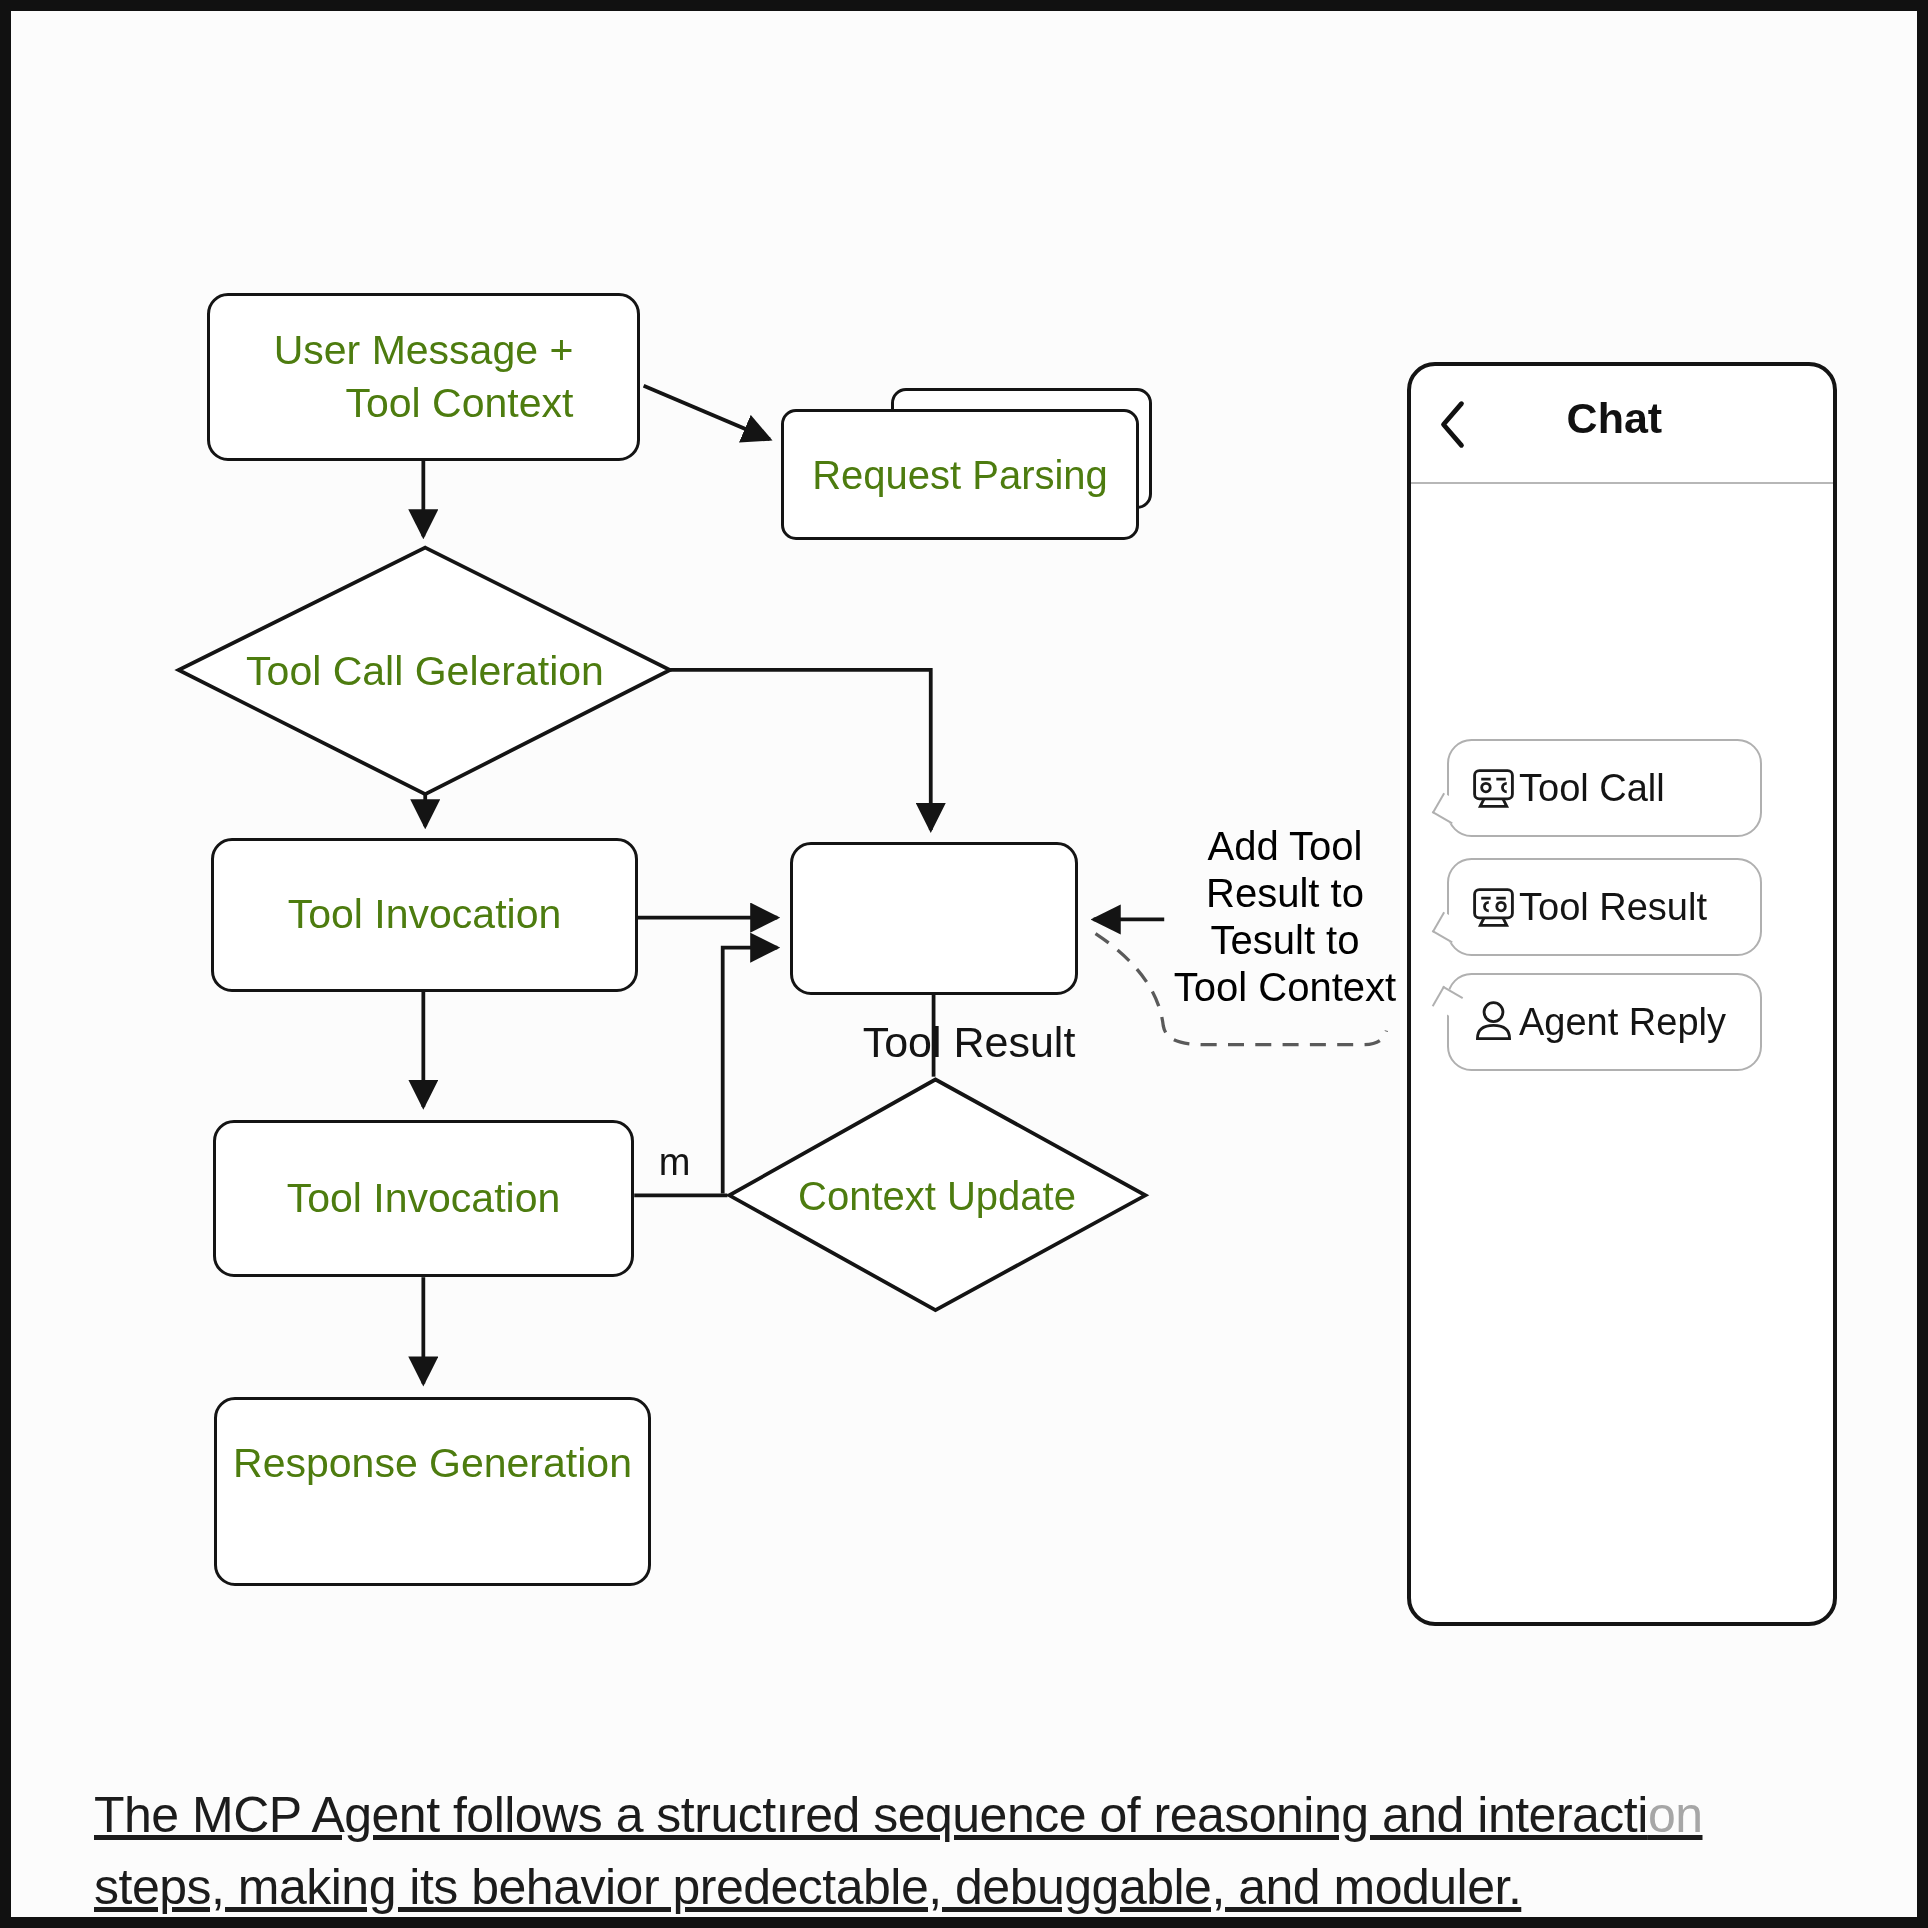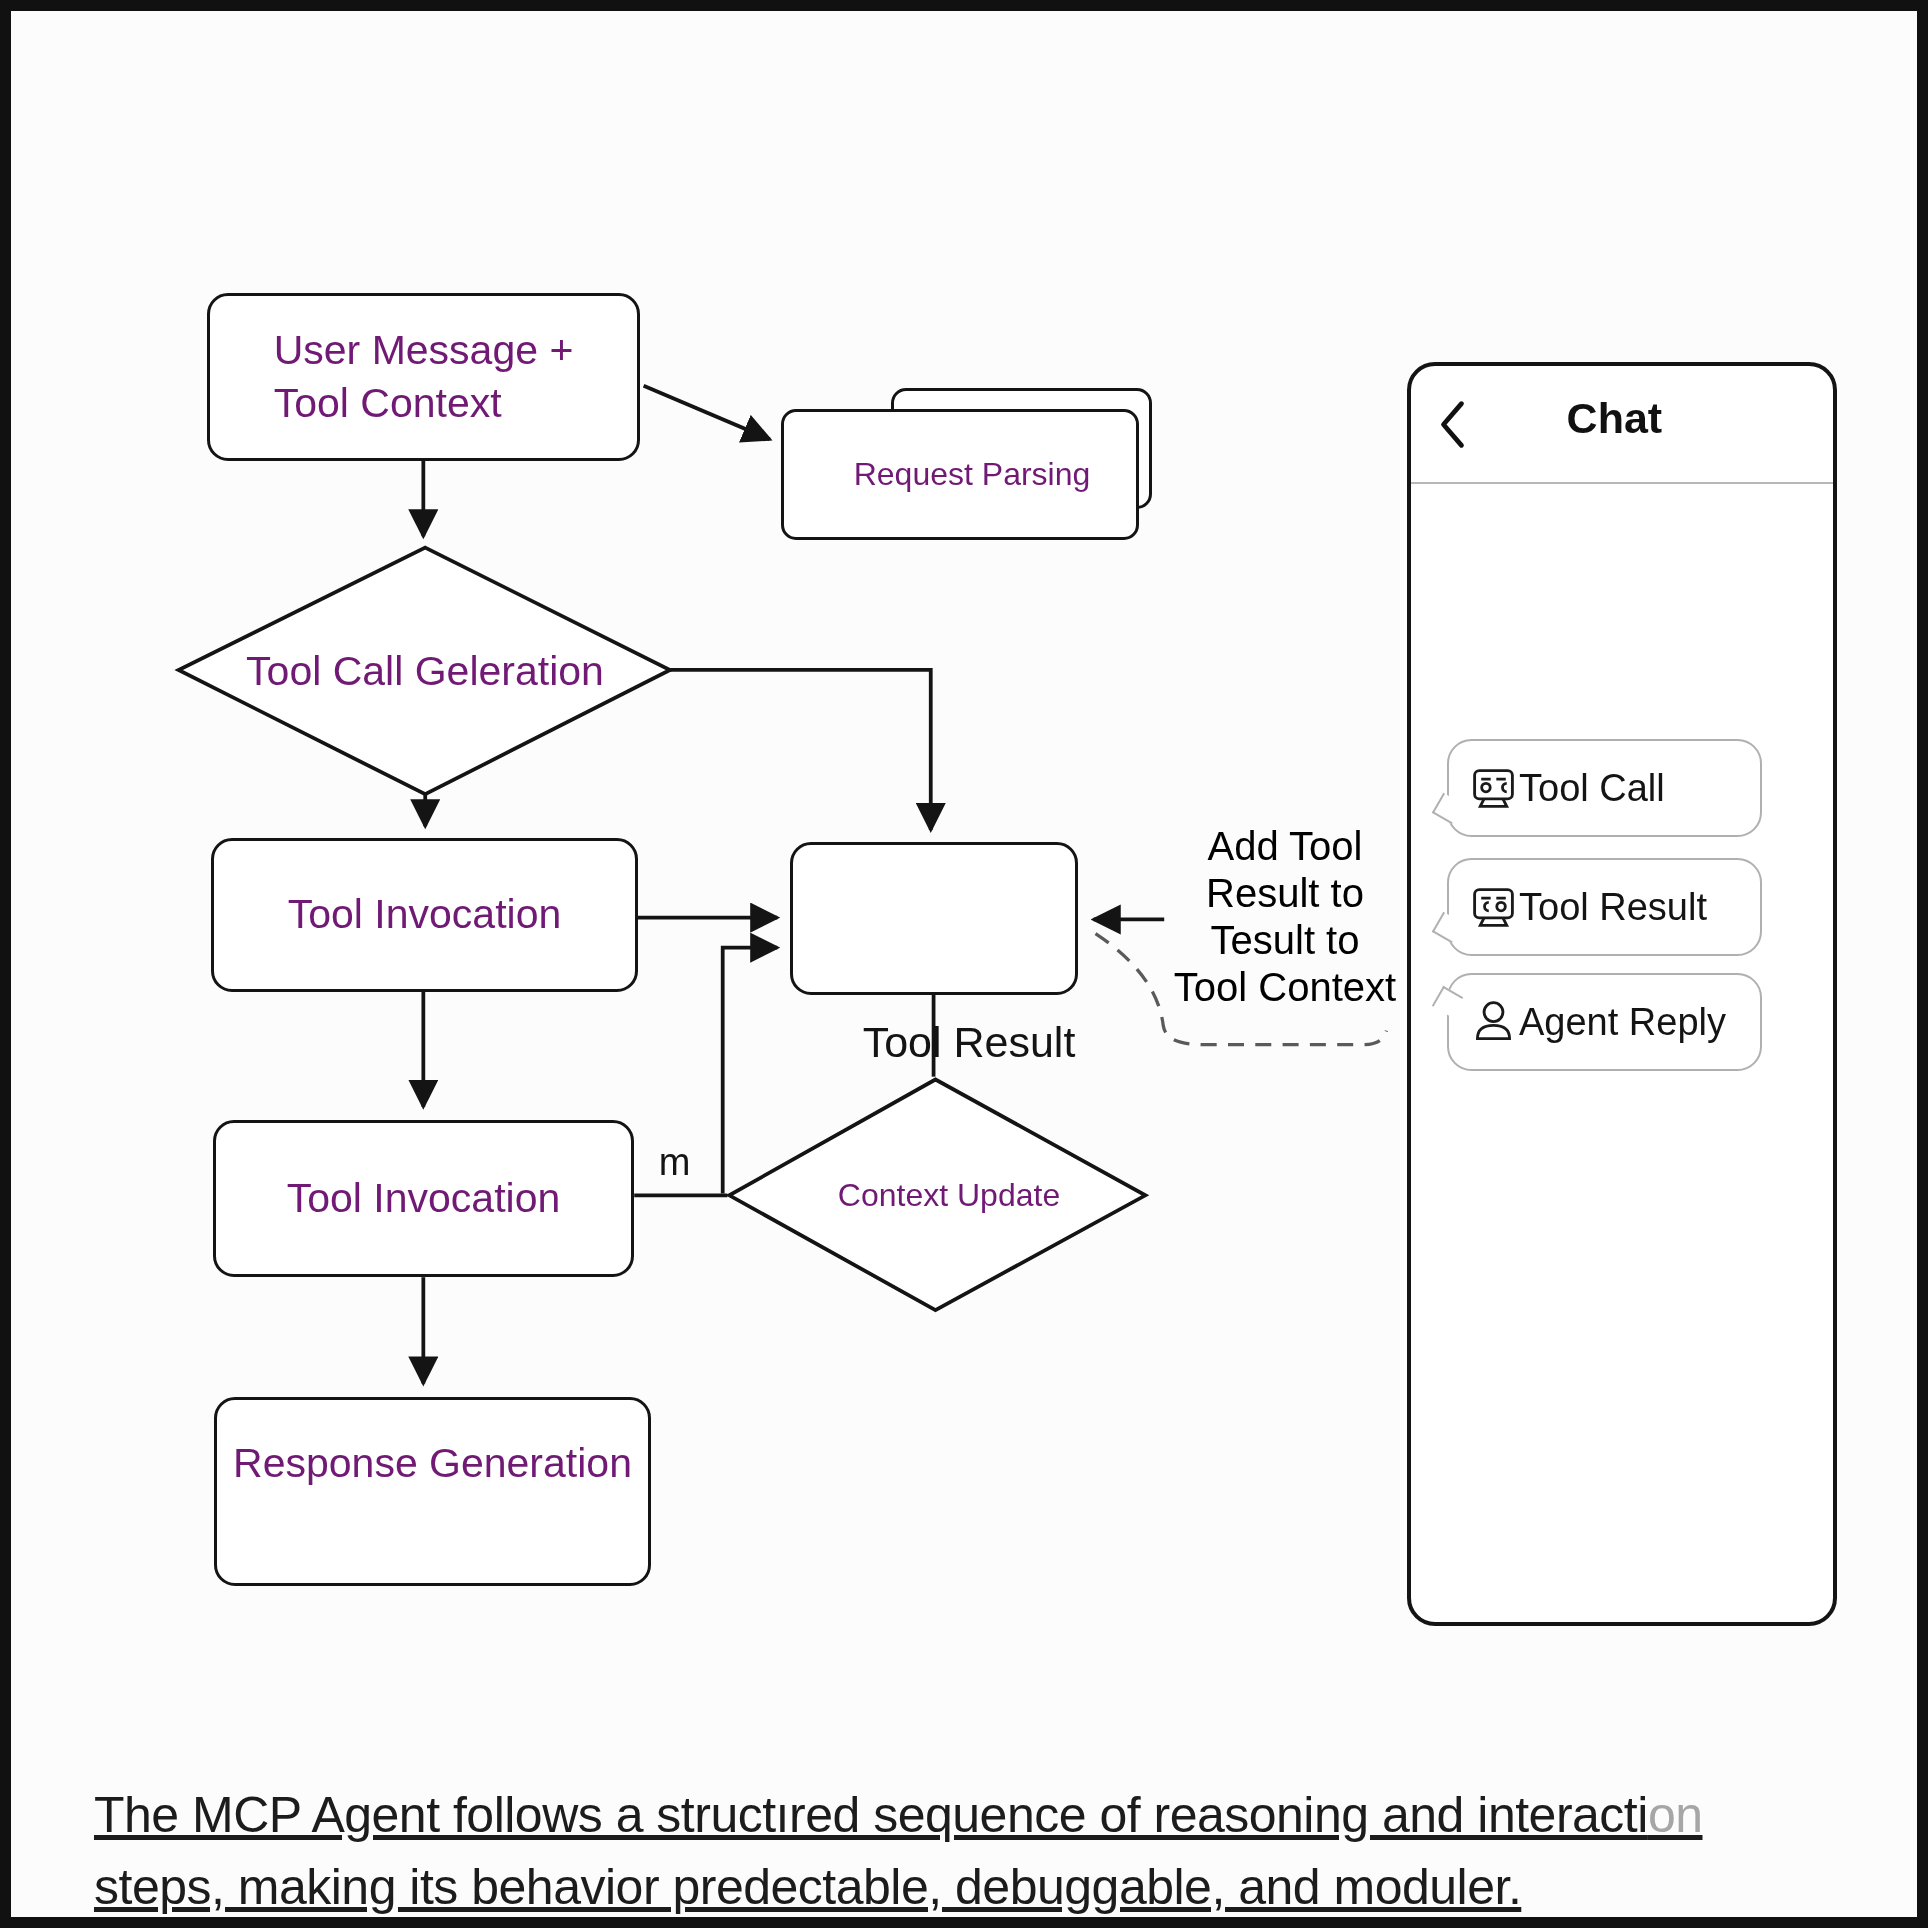--- a/index.html
+++ b/index.html
@@ -8,23 +8,23 @@
     border:11.3px solid #111;background:#fcfcfc;overflow:hidden;
     font-family:"Liberation Sans", sans-serif;color:#141414;
   }
   .layer{position:absolute;left:0;top:0;width:1928px;height:1928px;}
   .node{
     position:absolute;box-sizing:border-box;background:#ffffff;
     border:3.8px solid #141414;border-radius:21px;
   }
   .lbl{
     position:absolute;display:flex;align-items:center;justify-content:center;
-    text-align:left;white-space:pre-line;color:#701a75;line-height:1.3;
+    text-align:right;white-space:pre-line;color:#4d7c0f;line-height:1.3;
   }
-  .f44{font-size:41px;} .f42{font-size:32px;margin-left:12px;}
+  .f44{font-size:41px;} .f42{font-size:40px;}
   
   .chat{
     position:absolute;left:1396px;top:351px;width:430px;height:1264px;box-sizing:border-box;
     background:#fff;border:4.7px solid #141414;border-radius:28px;
   }
   .chat-header{position:relative;height:116px;}
   .chat-back{position:absolute;left:22.6px;top:31px;cursor:pointer;}
   .chat-title{
     position:absolute;left:50%;top:28px;transform:translateX(-58%);
     font-size:43px;font-weight:bold;color:#111;

